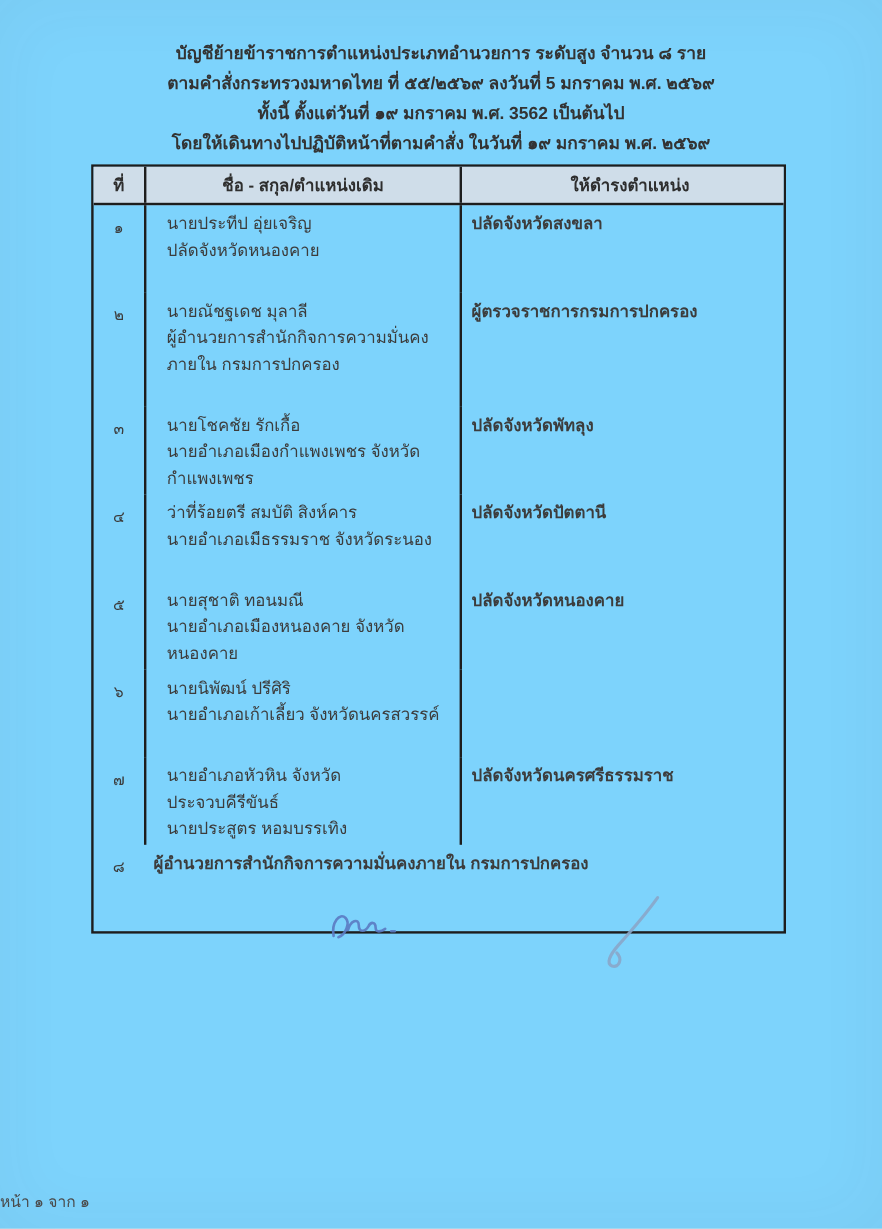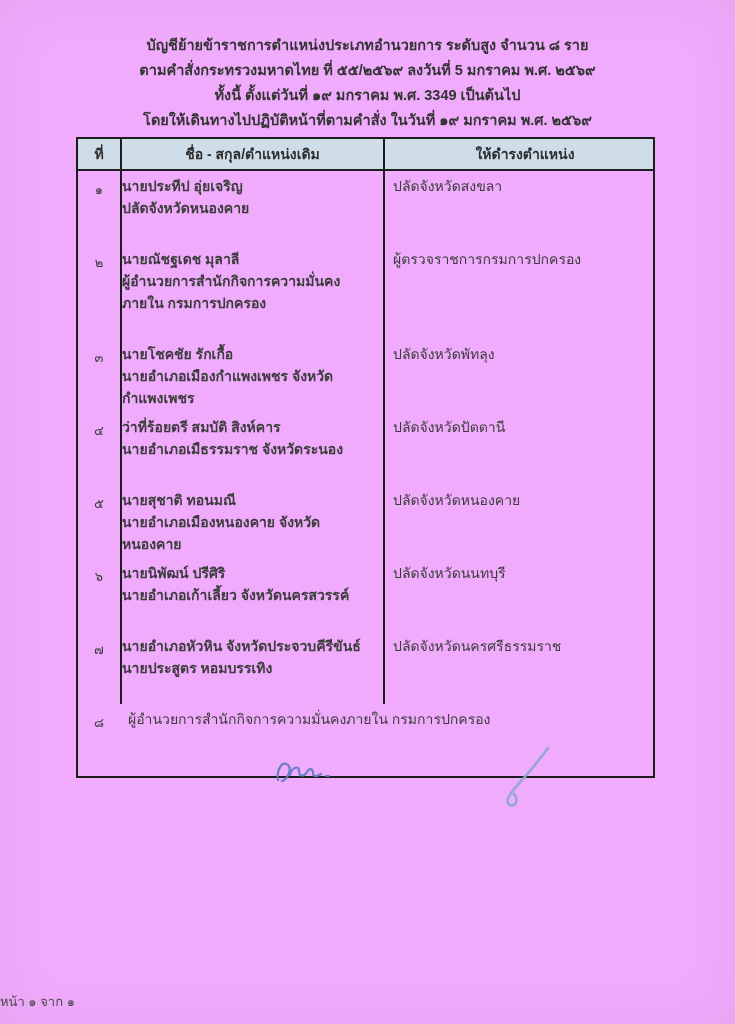--- a/index.html
+++ b/index.html
@@ -1,20 +1,20 @@
 <!DOCTYPE html>
 <html><head>
 <meta charset="utf-8">
 <style>
   html,body{margin:0;padding:0;background:#e8e6e3;}
   .page{
     position:relative;
     width:735px;height:1024px;
     margin:0 auto;
-    background:#f0abfc;
+    background:#7dd3fc;
     box-shadow:inset 0 0 60px rgba(60,55,50,0.05);
     font-family:"Liberation Sans",sans-serif;
     color:#3a3a3a;
     overflow:hidden;
   }
   .doc-header{
     position:absolute;top:33px;left:0;right:0;
     text-align:center;
     font-size:14.5px;font-weight:bold;color:#333;
   }
@@ -35,39 +35,39 @@
   .th{
     display:flex;align-items:center;justify-content:center;
     font-weight:bold;font-size:14px;color:#2e2e2e;
     box-sizing:border-box;
   }
   .trow{display:flex;flex:0 0 auto;}
   .td{box-sizing:border-box;font-size:14px;line-height:22px;color:#3c3c3c;}
   .col-no{width:42px;flex:0 0 42px;text-align:center;}
   .col-name{width:265px;flex:0 0 265px;border-left:2.5px solid #1d1d1d;border-right:2.5px solid #1d1d1d;}
   .td.col-no{padding-top:8px;font-size:13px;}
-  .td.col-name{padding:4px 7px 0 0;font-weight:bold;}
+  .td.col-name{padding:4px 7px 0 17px;}
   .col-pos{flex:1 1 auto;padding-left:12px;}
-  .td.col-pos{padding:4px 8px 0 8px;}
+  .td.col-pos{padding:4px 8px 0 8px;font-weight:bold;}
   .footer{
     position:absolute;left:0;right:0;top:991px;
     font-size:13px;color:#4a4a4a;
   }
   .ink{position:absolute;pointer-events:none;}
   .ink path{fill:none;stroke-linecap:round;stroke-linejoin:round;}
 </style>
 </head>
 <body>
 
 <div class="page">
 
   <div class="doc-header">
     <div class="hline">บัญชีย้ายข้าราชการตำแหน่งประเภทอำนวยการ ระดับสูง จำนวน ๘ ราย</div>
     <div class="hline">ตามคำสั่งกระทรวงมหาดไทย ที่ ๕๕/๒๕๖๙ ลงวันที่ 5 มกราคม พ.ศ. ๒๕๖๙</div>
-    <div class="hline">ทั้งนี้ ตั้งแต่วันที่ ๑๙ มกราคม พ.ศ. 3349 เป็นต้นไป</div>
+    <div class="hline">ทั้งนี้ ตั้งแต่วันที่ ๑๙ มกราคม พ.ศ. 3562 เป็นต้นไป</div>
     <div class="hline">โดยให้เดินทางไปปฏิบัติหน้าที่ตามคำสั่ง ในวันที่ ๑๙ มกราคม พ.ศ. ๒๕๖๙</div>
   </div>
 
   <div class="table">
     <div class="thead">
       <div class="th col-no">ที่</div>
       <div class="th col-name">ชื่อ - สกุล/ตำแหน่งเดิม</div>
       <div class="th col-pos">ให้ดำรงตำแหน่ง</div>
     </div>
 
@@ -115,21 +115,20 @@
       </div>
       <div class="td col-pos">ปลัดจังหวัดหนองคาย</div>
     </div>
 
     <div class="trow" style="height:73px">
       <div class="td col-no">๖</div>
       <div class="td col-name">
         <div>นายนิพัฒน์ ปรีศิริ</div>
         <div>นายอำเภอเก้าเลี้ยว จังหวัดนครสวรรค์</div>
       </div>
-      <div class="td col-pos">ปลัดจังหวัดนนทบุรี</div>
     </div>
 
     <div class="trow" style="height:73px">
       <div class="td col-no">๗</div>
       <div class="td col-name">
         <div>นายอำเภอหัวหิน จังหวัดประจวบคีรีขันธ์</div>
         <div>นายประสูตร หอมบรรเทิง</div>
       </div>
       <div class="td col-pos">ปลัดจังหวัดนครศรีธรรมราช</div>
     </div>

